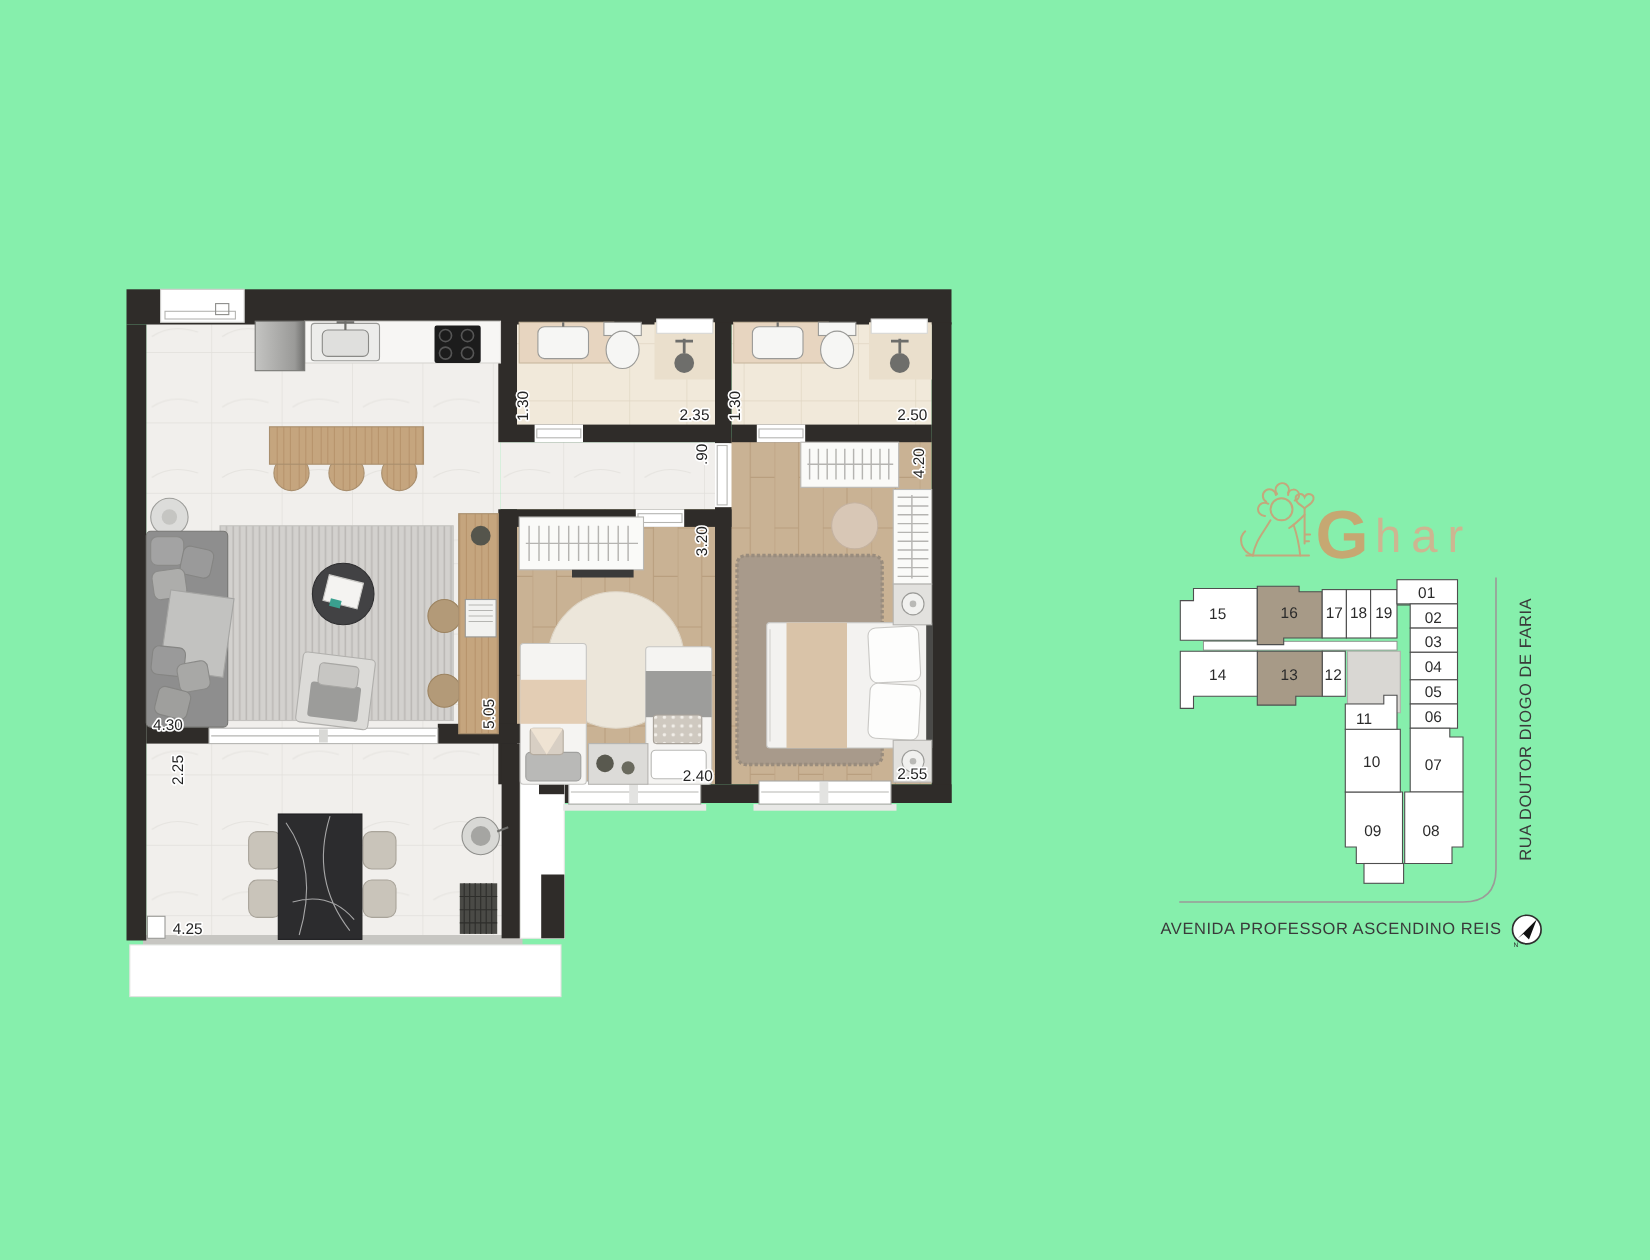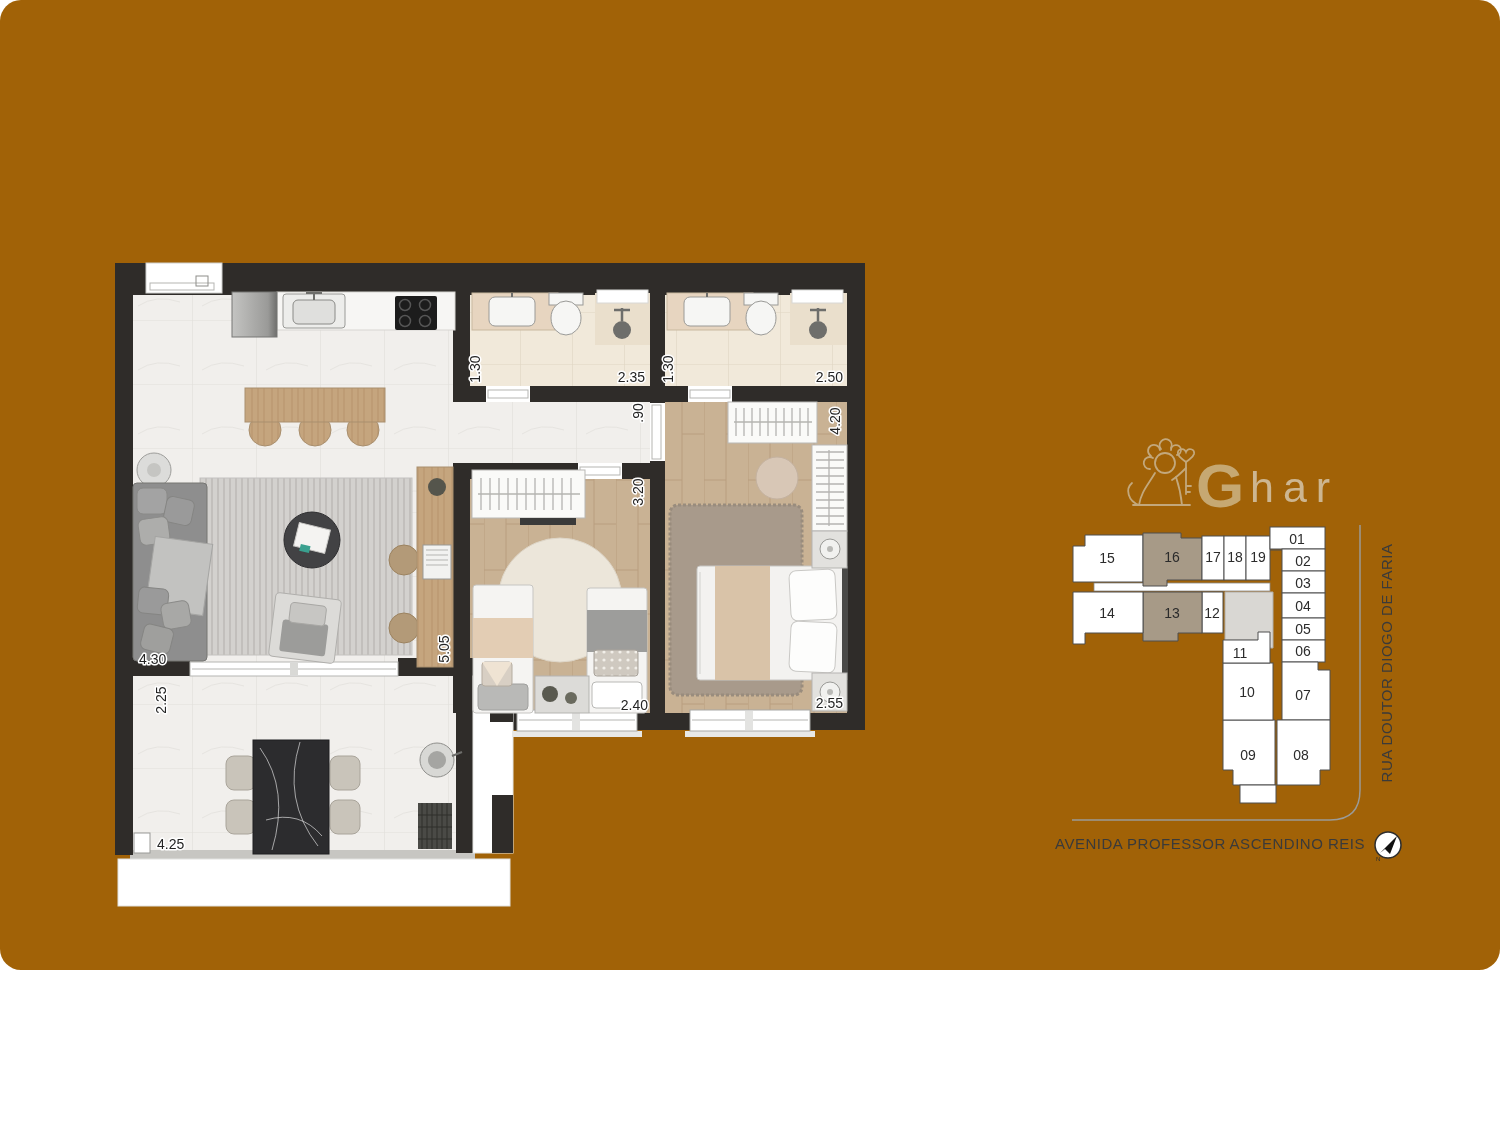--- a/index.html
+++ b/index.html
@@ -1,17 +1,17 @@
 <!DOCTYPE html>
 <html><head>
 <meta charset="utf-8">
 <style>
   html,body{margin:0;padding:0;background:#ffffff;}
-  #canvas{position:relative;width:1500px;height:970px;background:#a16207;overflow:hidden;
-          font-family:"Liberation Sans",sans-serif;border-radius:21px;}
+  #canvas{position:relative;width:1500px;height:1145px;background:#86efac;overflow:hidden;
+          font-family:"Liberation Sans",sans-serif;}
   svg{position:absolute;top:0;left:0;}
   .wall{fill:#2f2c29;}
   .dim{font:14px "Liberation Sans",sans-serif;fill:#242424;paint-order:stroke;stroke:#ffffff;stroke-width:3px;stroke-linejoin:round;}
   .unit{font:14px "Liberation Sans",sans-serif;fill:#2b2b2b;}
   .unitbox{fill:#ffffff;stroke:#4e4e4e;stroke-width:1;}
   .unitbox.hl{fill:#a79a87;}
   .corebox{fill:#d9d7d3;stroke:#b0aeaa;stroke-width:1;}
   .street{font:15px "Liberation Sans",sans-serif;fill:#3a3a3a;letter-spacing:0.5px;}
   .logo-g{font:700 62px "Liberation Sans",sans-serif;fill:#c6a872;}
   .logo-rest{font:300 43px "Liberation Sans",sans-serif;fill:#cdb691;letter-spacing:9px;}

